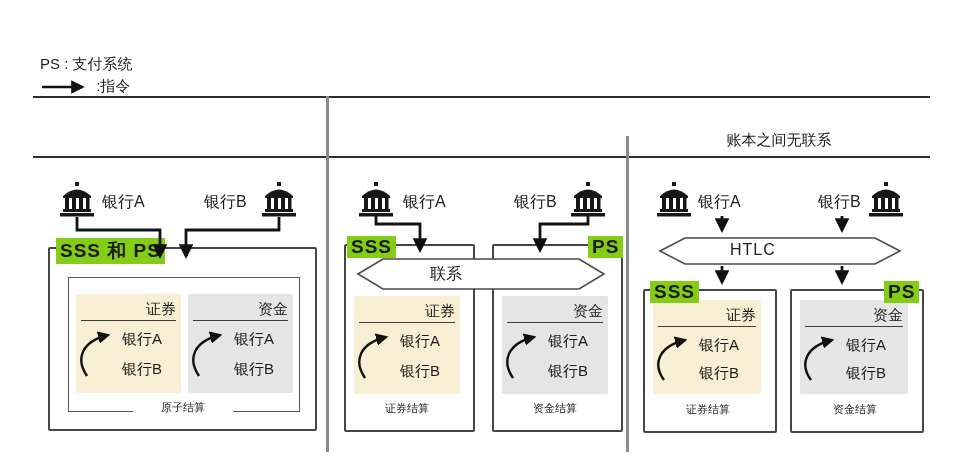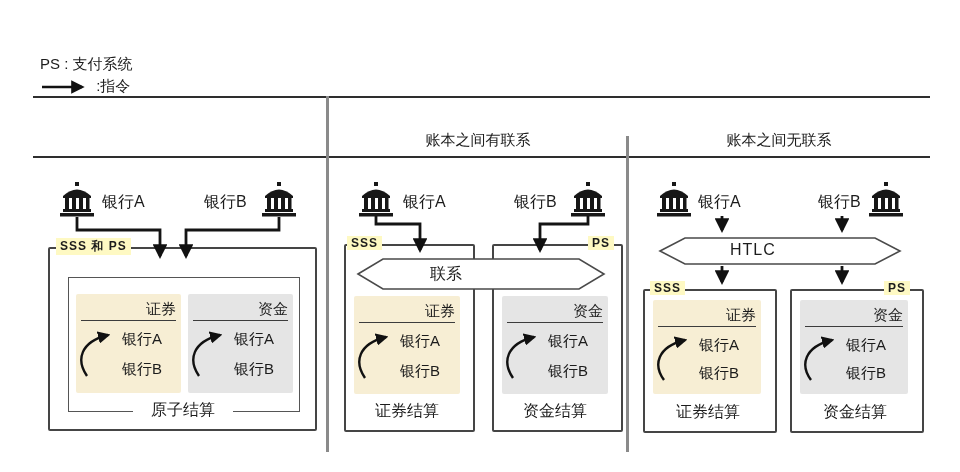--- a/index.html
+++ b/index.html
@@ -6,23 +6,23 @@
   .stage{position:relative;width:960px;height:472px;background:#fff;overflow:hidden;
          font-family:"Liberation Sans","DejaVu Sans",sans-serif;color:#1c1c1c;}
   .hline{position:absolute;height:2px;background:#2e2e2e;}
   .vline{position:absolute;width:3px;background:#8a8a8a;}
   .hdr{position:absolute;text-align:center;font-weight:bold;font-size:17px;}
   .subhdr{position:absolute;text-align:center;font-size:15px;}
   .lg{position:absolute;font-size:15px;white-space:nowrap;}
   .banklabel{position:absolute;font-size:16px;white-space:nowrap;}
   .obox{position:absolute;border:2px solid #454545;border-radius:2px;background:transparent;}
   .ibox{position:absolute;border:1.5px solid #555;background:transparent;}
-  .borderlabel{position:absolute;background:#fef9c3;padding:0 4px;font-size:12px;font-weight:bold;
+  .borderlabel{position:absolute;background:#84cc16;padding:0 4px;font-size:19px;font-weight:bold;
                letter-spacing:1px;z-index:2;white-space:nowrap;}
-  .bottomlabel{position:absolute;text-align:center;font-size:16px;background:#fff;z-index:2;
+  .bottomlabel{position:absolute;text-align:center;font-size:11px;background:#fff;z-index:2;
                white-space:nowrap;}
   .subbox{position:absolute;border-radius:2px;}
   .sec{background:#f7eed4;}
   .fund{background:#e5e5e5;}
   .sb-title{height:22px;line-height:22px;text-align:right;font-size:15px;margin:4px 5px 0 5px;
             border-bottom:1.5px solid #3c3c3c;}
   .sb-bank{position:absolute;left:46px;font-size:15px;white-space:nowrap;}
   .sb-bank.a{top:36px;}
   .sb-bank.b{top:66px;}
   .curve{position:absolute;left:2px;top:28px;}
@@ -49,21 +49,20 @@
       <line x1="2" y1="7" x2="42" y2="7" stroke="#111" stroke-width="2.6" marker-end="url(#arr)"></line>
     </svg>
     <span style="">:指令</span>
   </div>
 
   <div class="hline" style="left:33px;top:96px;width:897px"></div>
   <div class="hline" style="left:33px;top:156px;width:897px"></div>
   <div class="vline" style="left:326px;top:96px;height:356px"></div>
   <div class="vline" style="left:626px;top:136px;height:316px"></div>
 
-  <div class="subhdr" style="left:330px;top:131px;width:296px">账本之间有联系</div>
   <div class="subhdr" style="left:630px;top:131px;width:298px">账本之间无联系</div>
 
   <div>
     <svg class="bankicon" style="left:59px;top:182px" width="36" height="35" viewBox="0 0 36 35">
       <g fill="#171717">
           <rect x="16" y="0" width="4" height="4"></rect>
           <path d="M4 14 Q18 1 32 14 L32 16 L4 16 Z"></path>
           <rect x="6" y="16" width="4" height="11"></rect>
           <rect x="13" y="16" width="4" height="11"></rect>
           <rect x="20" y="16" width="4" height="11"></rect>

